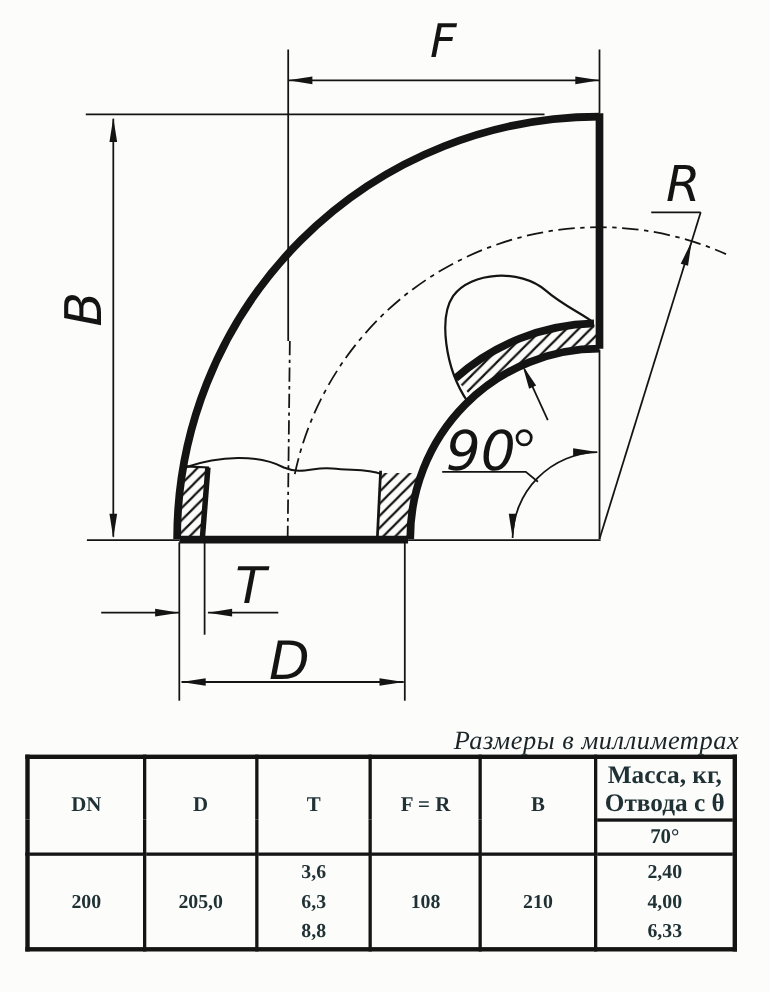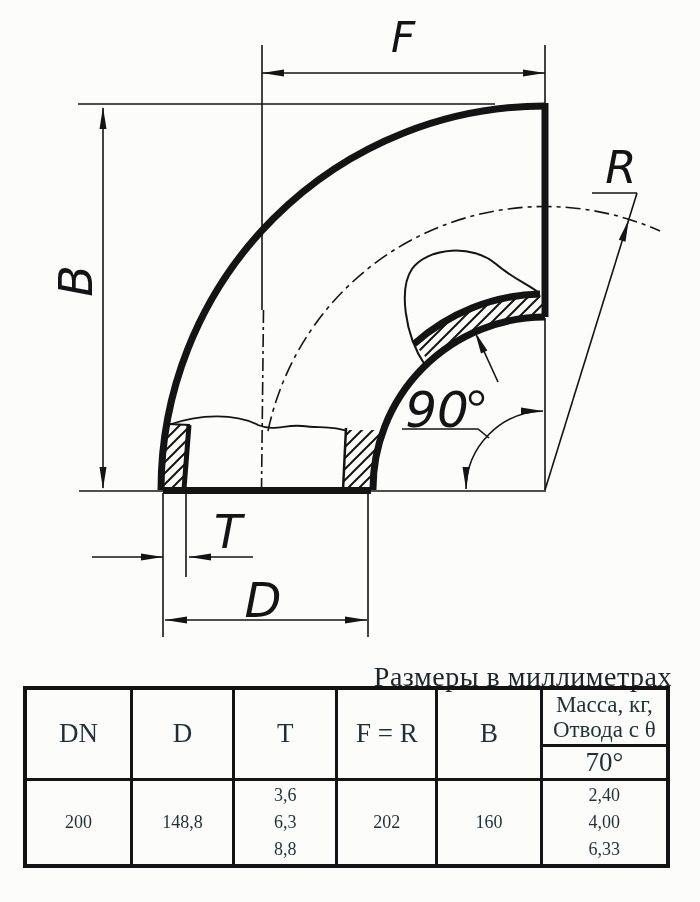--- a/index.html
+++ b/index.html
@@ -14,34 +14,34 @@
   .thin{stroke:#141414;stroke-width:1.6;fill:none;}
   .med{stroke:#141414;stroke-width:2;fill:none;}
   .thick{stroke:#141414;stroke-width:7;fill:none;}
   .arrow{fill:#141414;stroke:none;}
   .dim{
     font-family:"DejaVu Sans","Liberation Sans",sans-serif;
     font-style:italic;fill:#141414;
   }
   #caption{
     position:absolute;top:661px;right:28px;
-    font-size:28px;letter-spacing:0.5px;color:#1b2527;
+    font-size:24px;letter-spacing:0.5px;color:#1b2527;font-style:italic;
   }
   #spec-table{
     position:absolute;left:23px;top:686px;
     width:647px;border-collapse:collapse;table-layout:fixed;
     border:4px solid #141414;
     text-align:center;color:#1f3134;
   }
   #spec-table th,#spec-table td{
     border:3px solid #141414;
-    font-weight:normal;vertical-align:middle;
+    font-weight:bold;vertical-align:middle;
     white-space:pre-line;padding:0;margin-top:28px;
   }
-  #spec-table th{font-size:27px;}
+  #spec-table th{font-size:19px;}
   #spec-table td{font-size:18px;line-height:27px;}
   .mass-hd{font-size:23px !important;line-height:25px;}
   .hdr2 th{font-size:24px;}
 </style>
 </head>
 <body>
 
 <svg id="drawing" width="700" height="660" viewBox="0 0 700 660">
   <defs>
     <pattern id="hatch" patternUnits="userSpaceOnUse" width="11" height="11">
@@ -151,24 +151,24 @@
     <th rowspan="2">F = R</th>
     <th rowspan="2">B</th>
     <th class="mass-hd">Масса, кг,
 Отвода с θ</th>
   </tr>
   <tr class="hdr2" style="height:31px">
     <th>70°</th>
   </tr>
   <tr style="height:87px">
     <td>200</td>
-    <td>148,8</td>
+    <td>205,0</td>
     <td>3,6
 6,3
 8,8</td>
-    <td>202</td>
-    <td>160</td>
+    <td>108</td>
+    <td>210</td>
     <td>2,40
 4,00
 6,33</td>
   </tr>
 </tbody>
   </table>
 
 </body></html>

